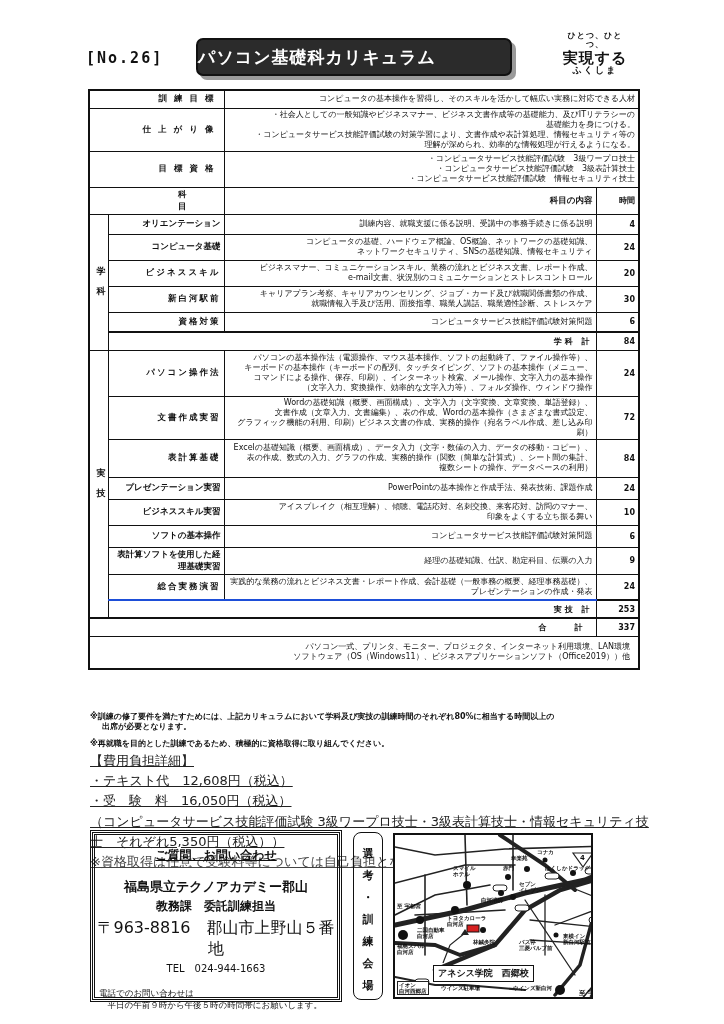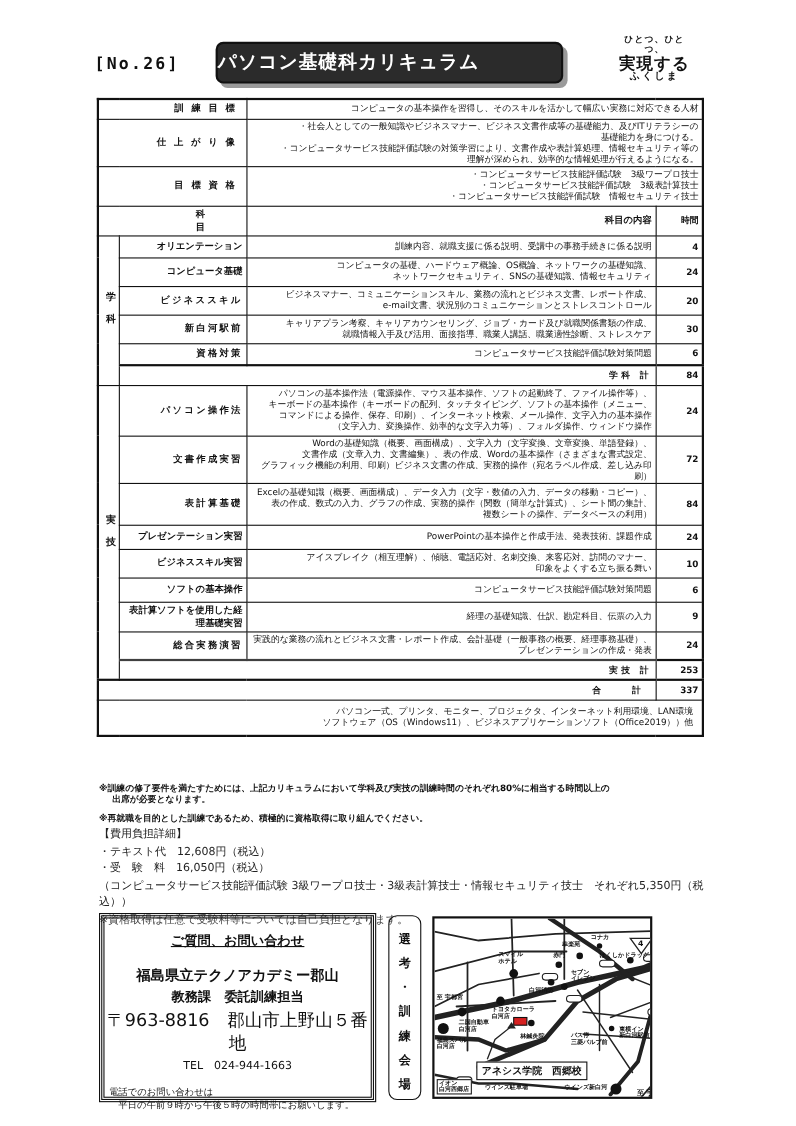--- a/index.html
+++ b/index.html
@@ -37,21 +37,21 @@
   .hours { text-align: center; font-weight: bold; width: 43px; }
   .cat { text-align: center; font-weight: bold; width: 18px; font-size: 9px; line-height: 2.2; }
   .subj { text-align: center; font-weight: bold; width: 104px; letter-spacing: 2px; font-size: 8.5px; }
   .subj.tight { letter-spacing: 0; }
   .total-label { text-align: center; font-weight: bold; letter-spacing: 3px; }
   .equip { padding: 5px 8px !important; line-height: 1.35; }
 
   .notes { position: absolute; left: 90px; top: 712px; width: 560px; font-size: 8px; }
   .notes .bold { font-weight: bold; line-height: 1.3; }
   .notes .indent { padding-left: 12px; }
-  .notes .plain { line-height: 1.55; color: #222; font-size: 10px; }
+  .notes .plain { line-height: 1.55; color: #222; font-size: 13px; text-decoration: underline; }
   .notes .gap { height: 6px; }
 
   .contact {
     position: absolute; left: 90px; top: 830px; width: 252px; height: 172px;
     border: 3px double #111; outline: 1px solid #111; outline-offset: -5px; text-align: center;
   }
   .contact .c-title { font-size: 12px; font-weight: bold; margin-top: 14px; text-decoration: underline; }
   .contact .c-org { font-size: 13px; font-weight: bold; margin-top: 14px; }
   .contact .c-dept { font-size: 12px; font-weight: bold; margin-top: 2px; }
   .contact .c-addr { font-size: 16px; margin-top: 3px; }
@@ -231,21 +231,21 @@
       <tr>
 
         <td class="subj" style="height:26px">総合実務演習</td>
         <td class="content">
           <div>実践的な業務の流れとビジネス文書・レポート作成、会計基礎（一般事務の概要、経理事務基礎）、</div>
           <div>プレゼンテーションの作成・発表</div>
         </td>
         <td class="hours">24</td>
       </tr>
       <tr>
-      <td colspan="2" class="total-label" style="height:18px;border-top:2px solid #404040">実技 計</td>
+      <td colspan="2" class="total-label" style="height:18px;border-top:2px solid #1d4ed8">実技 計</td>
       <td class="hours" style="border-top:2px solid #111">253</td>
     </tr>
       <tr>
     <td colspan="3" class="total-label" style="height:18px;border-top:2px solid #111;letter-spacing:10px">合　計</td>
     <td class="hours" style="border-top:2px solid #111">337</td>
   </tr>
       <tr>
     <td colspan="4" class="equip">
       <div>パソコン一式、プリンタ、モニター、プロジェクタ、インターネット利用環境、LAN環境</div>
       <div>ソフトウェア（OS（Windows11）、ビジネスアプリケーションソフト（Office2019））他</div>

